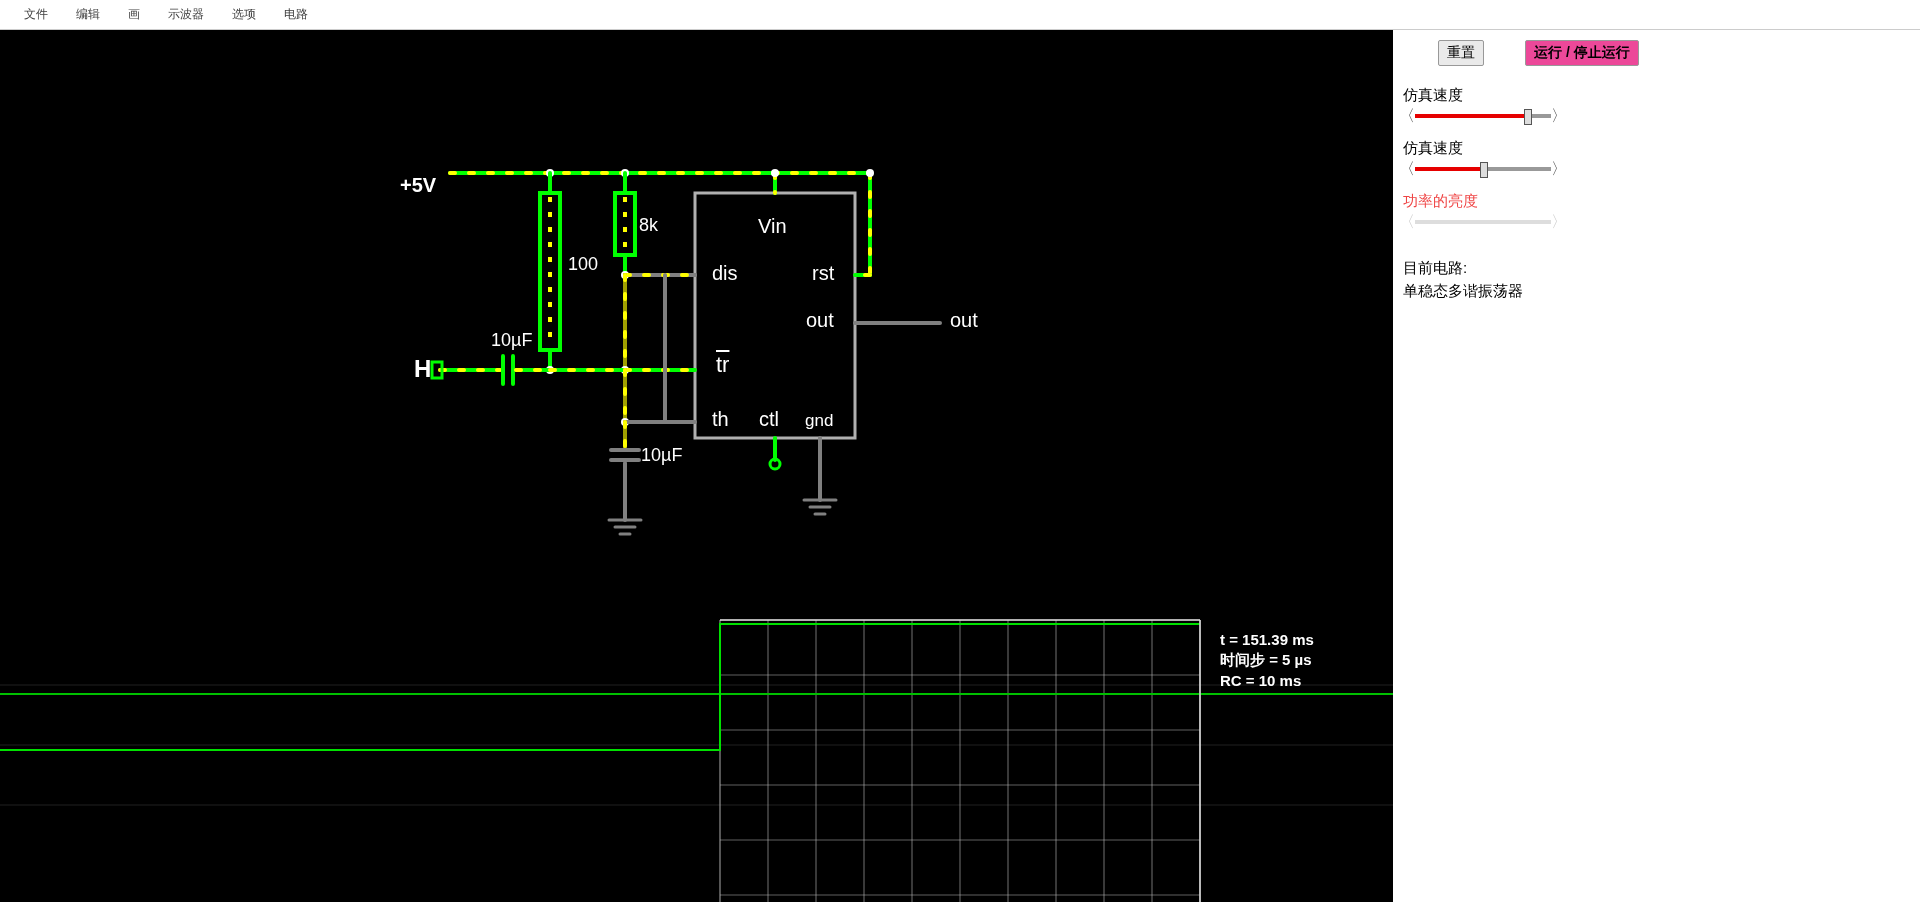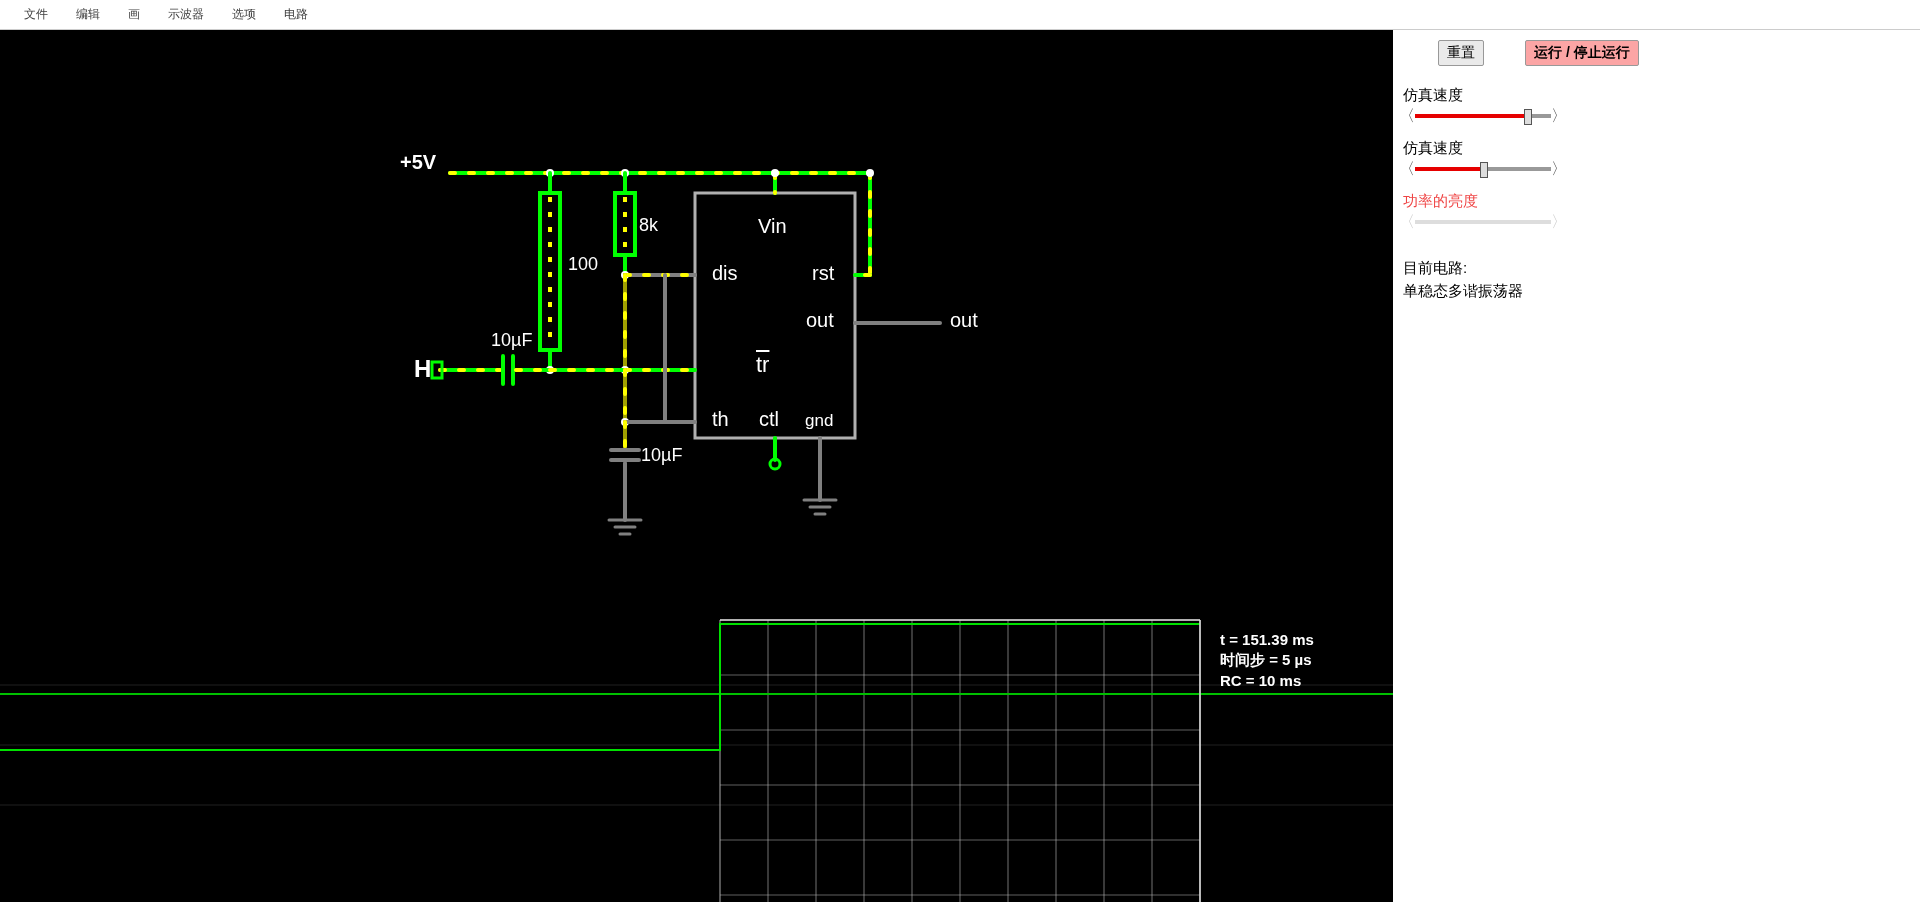--- a/index.html
+++ b/index.html
@@ -62,21 +62,21 @@
   .btn {
     border: 1px solid #999;
     background: #eaeaea;
     padding: 3px 8px;
     font-size: 14px;
     cursor: default;
     border-radius: 2px;
     margin-left: 35px;
   }
   .btn.active {
-    background: #fca5a5;
+    background: #ec4899;
     font-weight: bold;
     text-align: center;
   }
   .slider-label {
     margin-top: 14px;
     font-size: 15px;
   }
   .slider-label.disabled {
     color: #ef4444;
   }
@@ -241,34 +241,34 @@
       <line x1="720" y1="755" x2="1200" y2="755" stroke="#bfbfbf" stroke-width="1" stroke-opacity="0.5"></line>
       <line x1="720" y1="810" x2="1200" y2="810" stroke="#bfbfbf" stroke-width="1" stroke-opacity="0.5"></line>
       <line x1="720" y1="865" x2="1200" y2="865" stroke="#bfbfbf" stroke-width="1" stroke-opacity="0.5"></line>
       <line x1="720" y1="590" x2="1200" y2="590" stroke="#dddddd" stroke-width="1.5"></line>
       <line x1="0" y1="664" x2="1393" y2="664" stroke="#00c000" stroke-width="2"></line>
       <polyline points="0,720 720,720 720,594 1200,594" fill="none" stroke="#00e000" stroke-width="2"></polyline>
       <line x1="1200" y1="590" x2="1200" y2="872" stroke="#dddddd" stroke-width="1.5"></line>
     </svg>
 
   
-  <div class="lbl" style="left:400px; top:121px; font-size:20px; font-weight:bold;">+5V</div>
+  <div class="lbl" style="left:400px; top:144px; font-size:20px; font-weight:bold;">+5V</div>
   <div class="lbl" style="left:568px; top:224px; font-size:18px;">100</div>
   <div class="lbl" style="left:639px; top:185px; font-size:18px;">8k</div>
   <div class="lbl" style="left:491px; top:300px; font-size:18px;">10µF</div>
   <div class="lbl" style="left:641px; top:415px; font-size:18px;">10µF</div>
   <div class="lbl" style="left:414px; top:325px; font-size:24px; font-weight:bold;">H</div>
   <div class="lbl" style="left:950px; top:279px; font-size:20px;">out</div>
 
   
   <div class="lbl" style="left:758px; top:185px; font-size:20px;">Vin</div>
   <div class="lbl" style="left:712px; top:232px; font-size:20px;">dis</div>
   <div class="lbl" style="left:812px; top:232px; font-size:20px;">rst</div>
   <div class="lbl" style="left:806px; top:279px; font-size:20px;">out</div>
-  <div class="lbl" style="left:716px; top:322px; font-size:22px;margin-left:40px;">
+  <div class="lbl" style="left:716px; top:322px; font-size:22px;">
     <span style="text-decoration: overline;">tr</span>
   </div>
   <div class="lbl" style="left:712px; top:378px; font-size:20px;">th</div>
   <div class="lbl" style="left:759px; top:378px; font-size:20px;">ctl</div>
   <div class="lbl" style="left:805px; top:381px; font-size:17px;">gnd</div>
 
   
   <div id="scope-status">
     <div>t = 151.39 ms</div>
     <div>时间步 = 5 µs</div>

